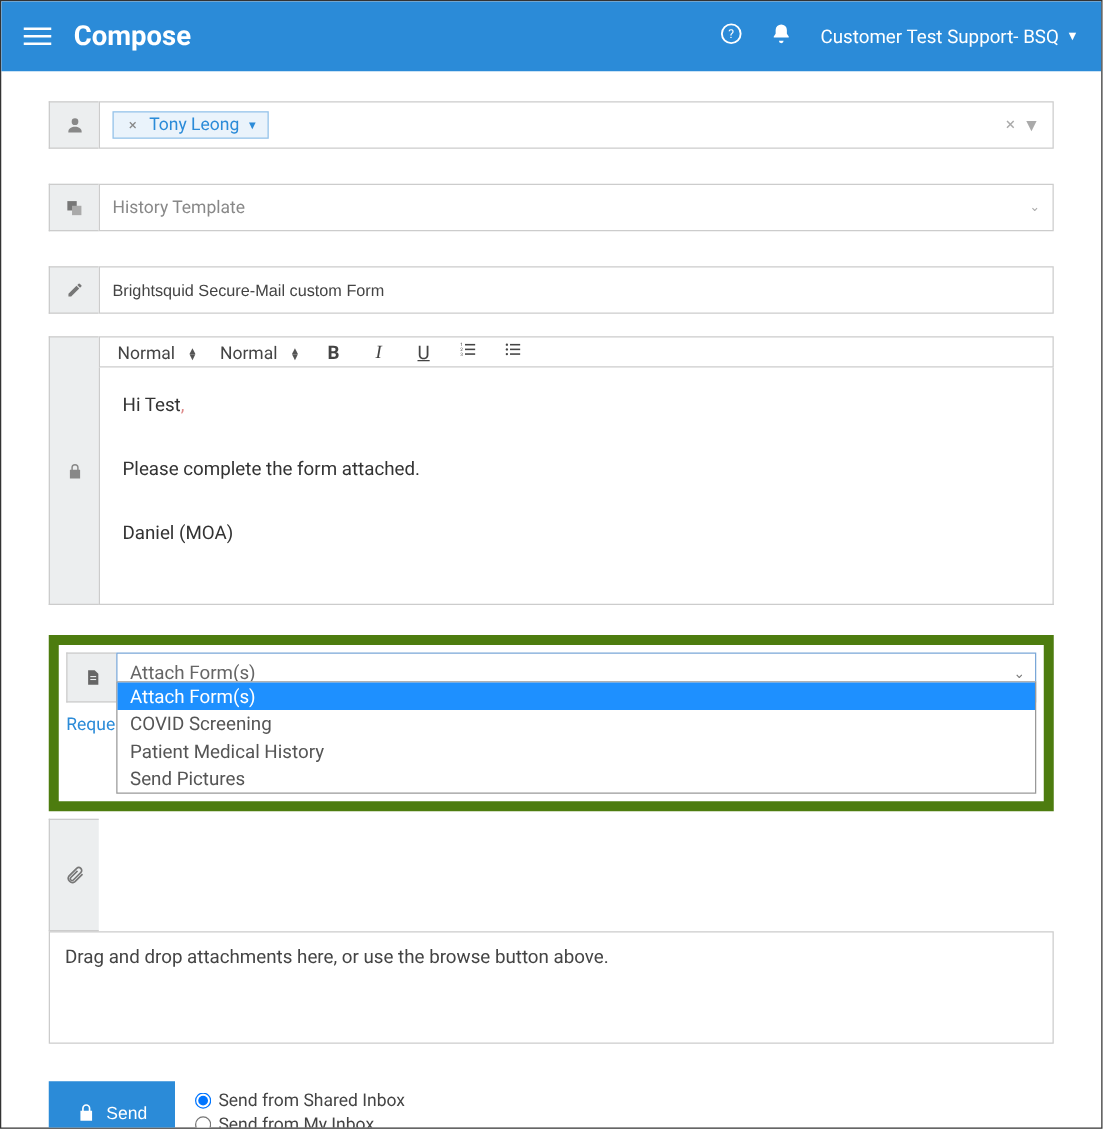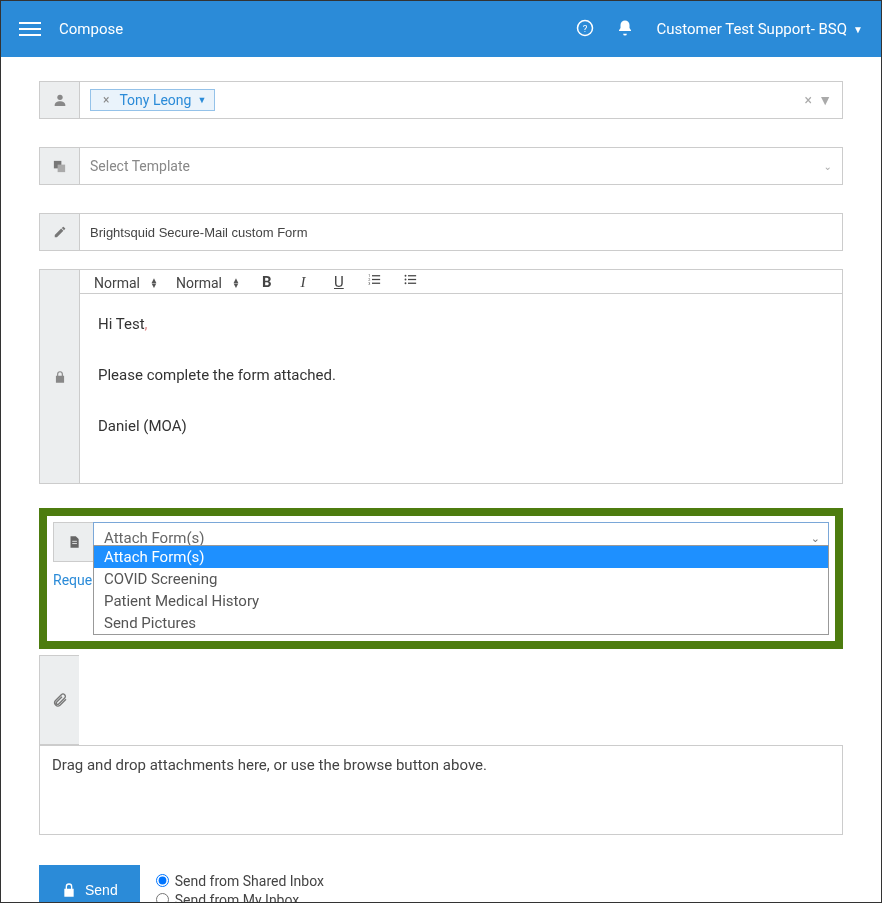--- a/index.html
+++ b/index.html
@@ -16,21 +16,21 @@
   .header {
     background: #2b8bd8;
     color: #fff;
     height: 56px;
     display: flex;
     align-items: center;
     padding: 0 18px;
   }
   .hamburger { width: 22px; display:flex; flex-direction:column; gap:4px; cursor:pointer; }
   .hamburger span { height:2px; background:#fff; display:block; }
-  .title { font-size: 15px; font-weight: 400; margin-left: 18px; flex:1; color:#fff; }
+  .title { font-size: 22px; font-weight: 700; margin-left: 18px; flex:1; color:#fff; }
   .header-right { display:flex; align-items:center; gap:22px; }
   .user-label { font-size: 15px; display:flex; align-items:center; gap:6px; cursor:pointer;text-align:center;}
   .svg-icon { width:18px; height:18px; fill:#fff; }
   .content { padding: 24px 38px 10px 38px; }
   .row { display:flex; margin-bottom: 28px; }
   .row.small-gap { margin-bottom: 18px; }
   .icon-cell {
     width: 40px; min-height:38px;
     background: #eceeef;
     border:1px solid #ccc;
@@ -211,21 +211,21 @@
   </div>
 
   <div class="row">
     <div class="icon-cell">
       <svg width="15" height="15" viewBox="0 0 24 24" fill="#777">
           <rect x="3" y="3" width="12" height="12"></rect>
           <rect x="9" y="9" width="12" height="12" fill="#aaa"></rect>
         </svg>
     </div>
     <div class="field-cell select-cell">
-      <span>Select Template</span>
+      <span>History Template</span>
       <span class="dd" style="font-size:10px;">⌄</span>
     </div>
   </div>
 
   <div class="row small-gap">
     <div class="icon-cell">
       <svg width="14" height="14" viewBox="0 0 24 24" fill="#777">
           <path d="M3 17.25V21h3.75L17.81 9.94l-3.75-3.75L3 17.25zM20.71 7.04a1 1 0 000-1.41l-2.34-2.34a1 1 0 00-1.41 0l-1.83 1.83 3.75 3.75 1.83-1.83z"></path>
         </svg>
     </div>

